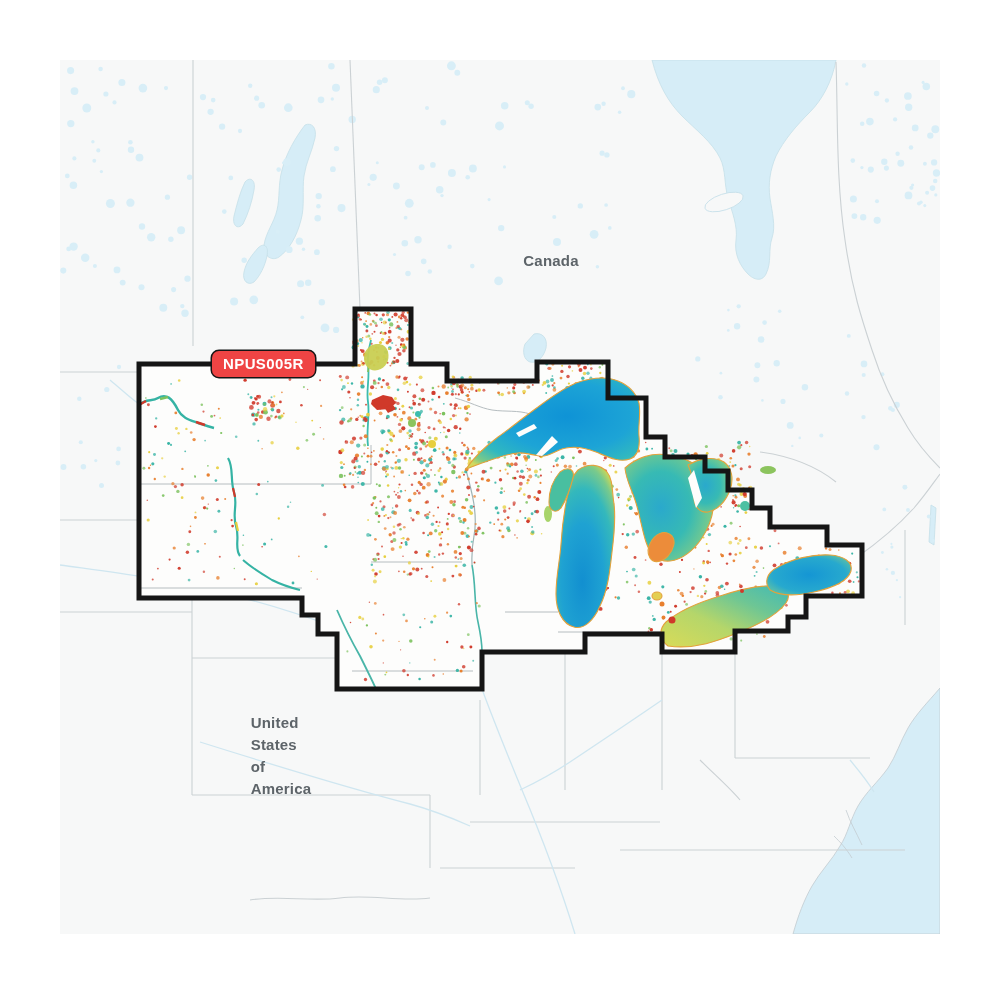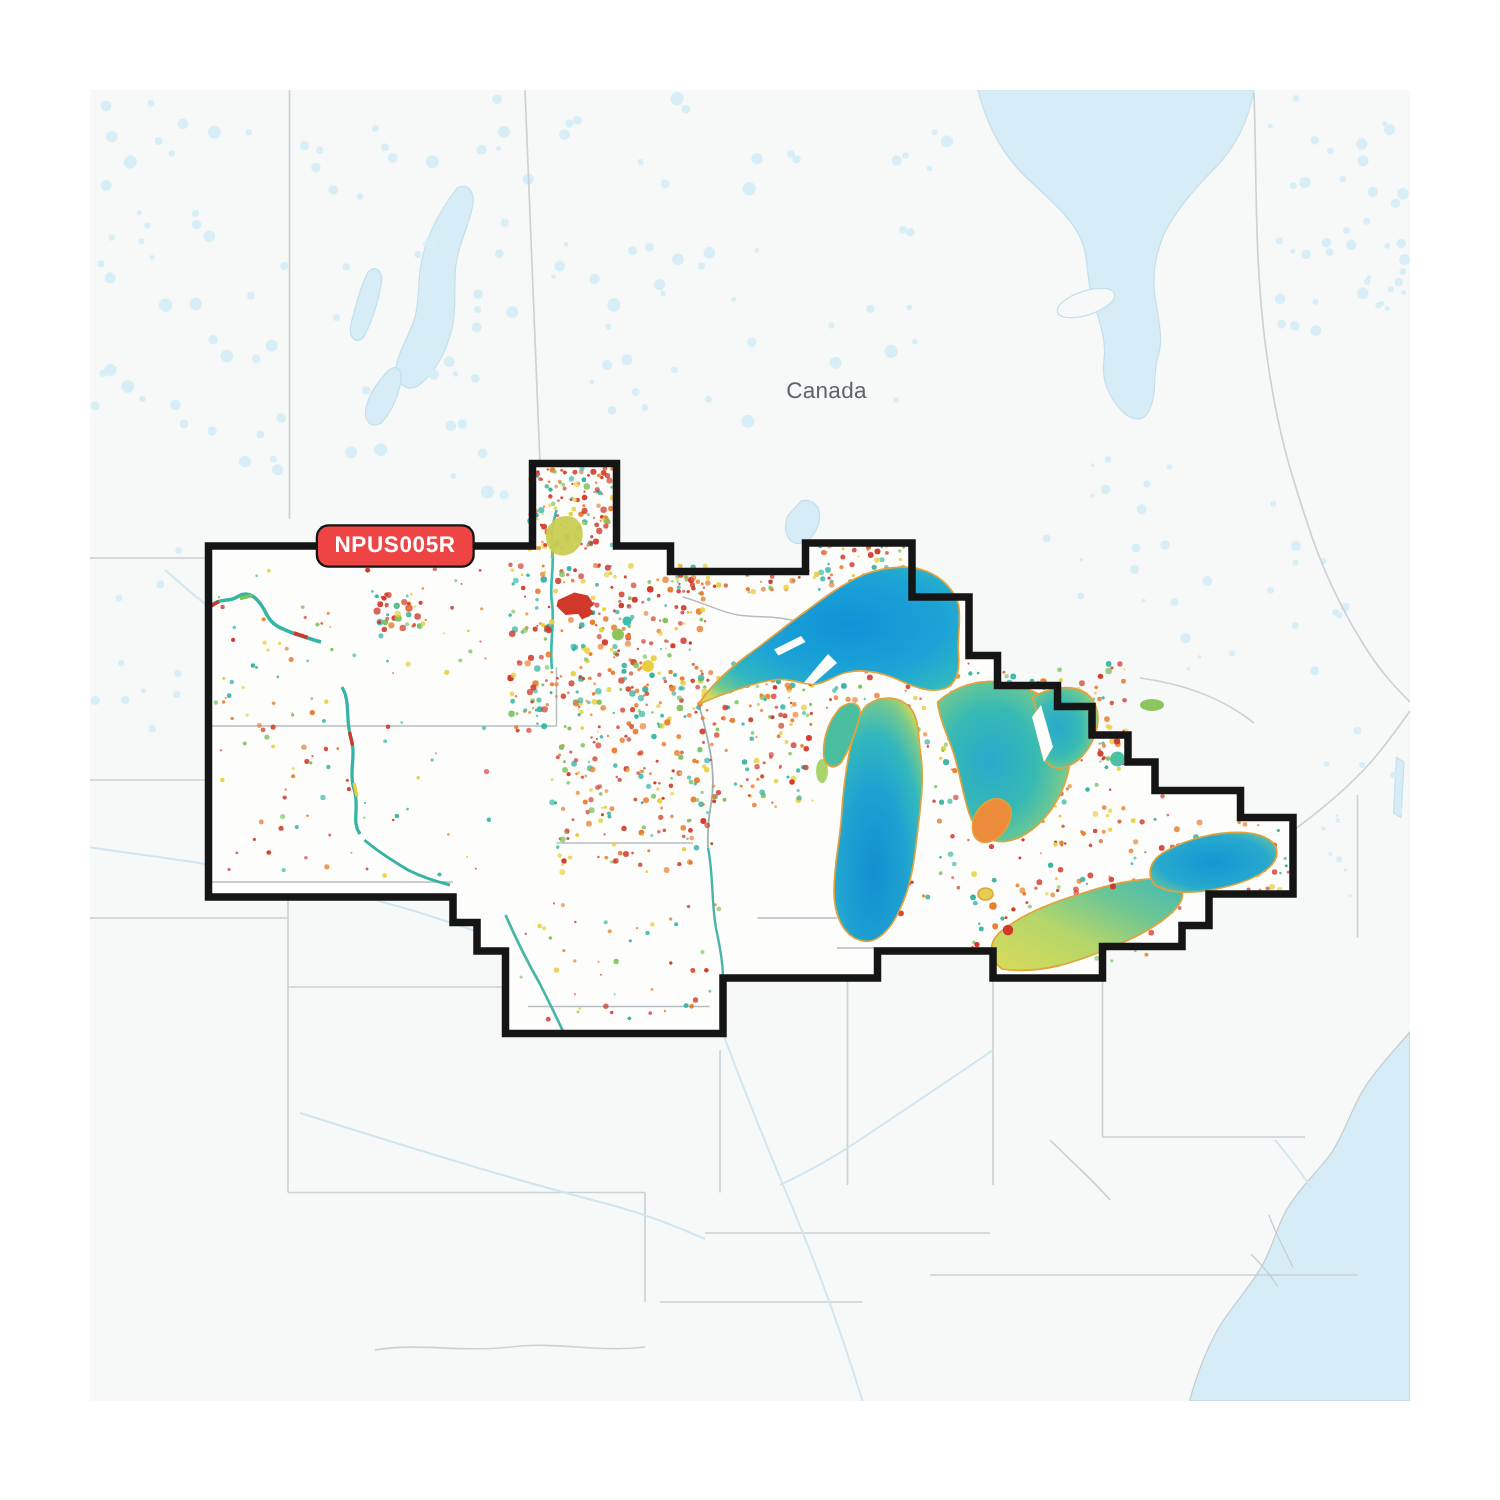--- a/index.html
+++ b/index.html
@@ -1,19 +1,19 @@
 <!DOCTYPE html>
 <html><head>
 <meta charset="utf-8">
 <style>
   html,body{margin:0;padding:0;background:#ffffff;width:1000px;height:1000px;overflow:hidden;}
   #stage{position:relative;width:1000px;height:1000px;font-family:"Liberation Sans",sans-serif;}
   #stage svg{position:absolute;left:0;top:0;}
   .country-label{position:absolute;transform:translate(-50%,-50%);color:#5d6469;font-size:15px;
-    font-weight:normal;letter-spacing:.2px;text-align:left;line-height:22px;white-space:nowrap;}
+    font-weight:bold;letter-spacing:.2px;text-align:left;line-height:22px;white-space:nowrap;}
   .region-chip{position:absolute;left:212px;top:351px;background:#ef4444;color:#ffffff;
     font-size:15px;font-weight:bold;letter-spacing:.4px;padding:4px 11px 5px 11px;border-radius:7px;
     box-shadow:0 0 0 1.5px #151515;}
 </style>
 </head>
 <body>
 
 <div id="stage">
 <svg width="1000" height="1000" viewBox="0 0 1000 1000">
   <defs>
@@ -1959,13 +1959,19 @@
     </g>
 
     <polygon fill="none" stroke-width="5" stroke-linejoin="miter" points="139,364 355,364 355,309 411,309 411,364 447,364 447,381 537,381 537,362 608,362 608,398 646,398 646,437 665,437 665,457 705,457 705,471 728,471 728,490 752,490 752,508 770,508 770,527 827,527 827,545 862,545 862,596 806,596 806,617 788,617 788,631 735,631 735,652 662,652 662,634 585,634 585,652 482,652 482,689 337,689 337,634 318,634 318,615 302,615 302,598 139,598" stroke="#151515"></polygon>
   </g>
 </svg>
 
   <div class="region-chip">NPUS005R</div>
 
   <div class="country-label" style="left:551px;top:261px;">Canada</div>
 
+  <div class="country-label" style="left:281px;top:756px;">
+    <div>United</div>
+    <div>States</div>
+    <div>of</div>
+    <div>America</div>
+  </div>
 </div>
 
 </body></html>

